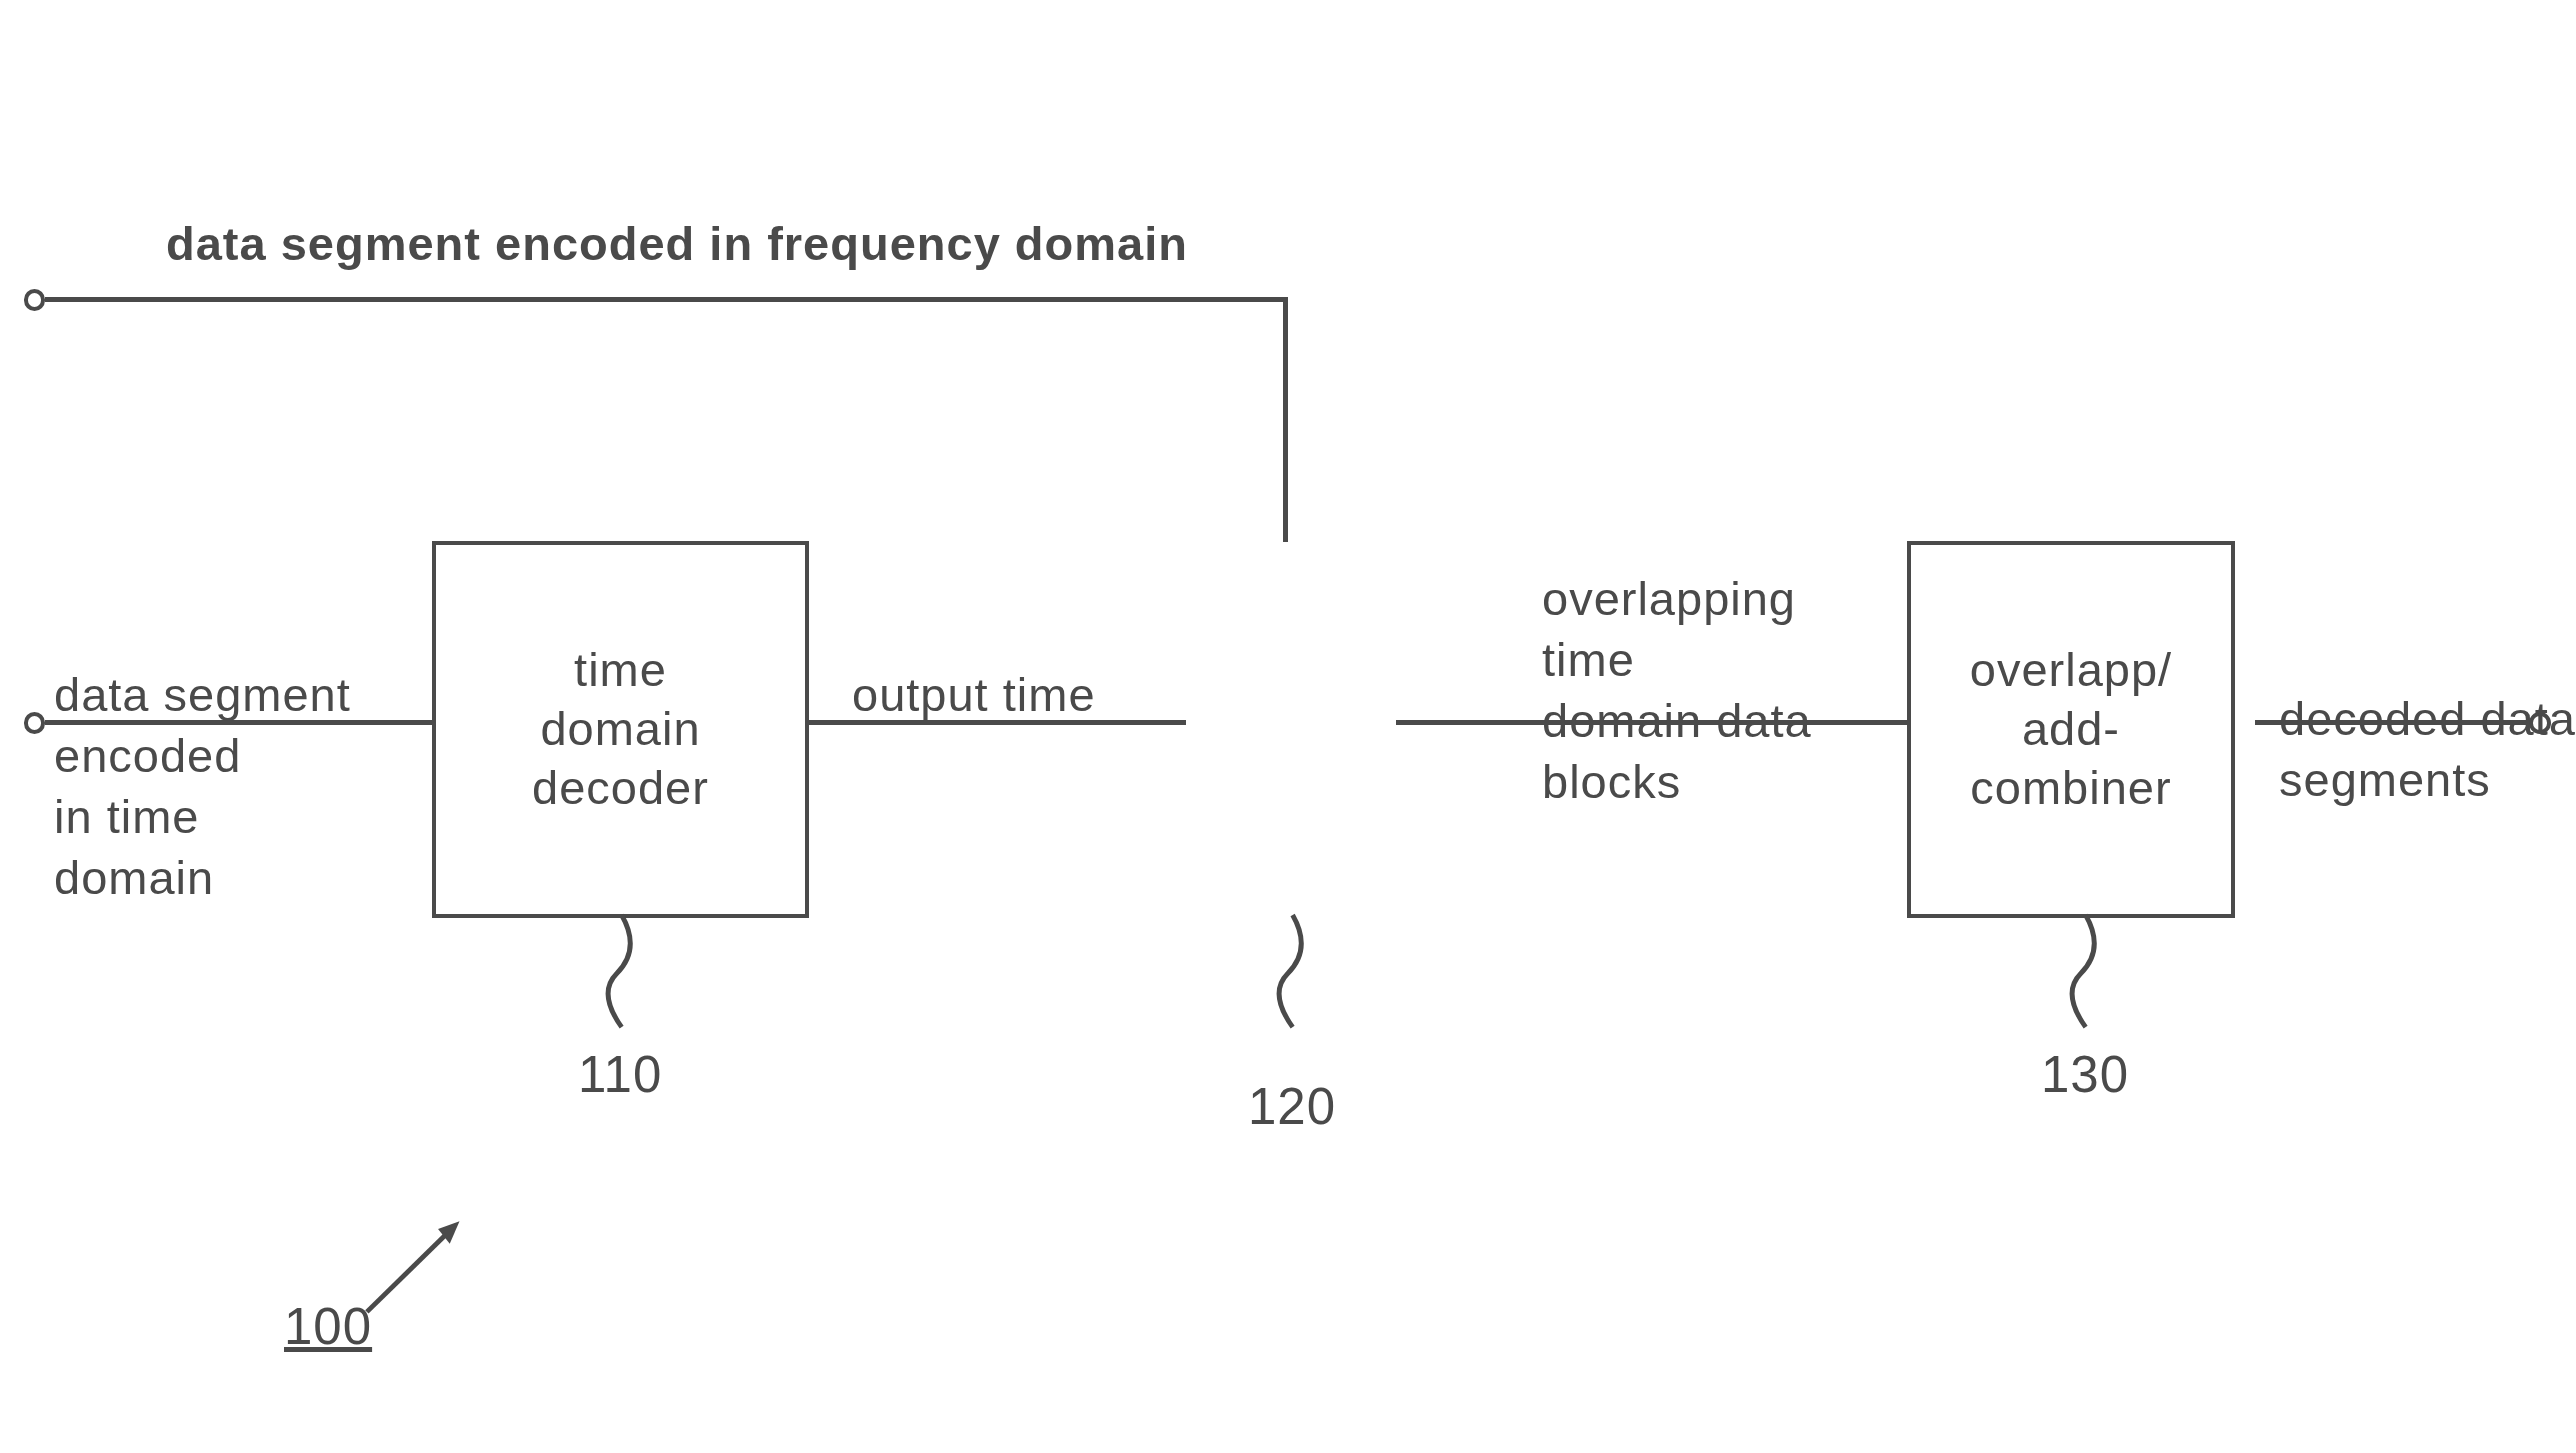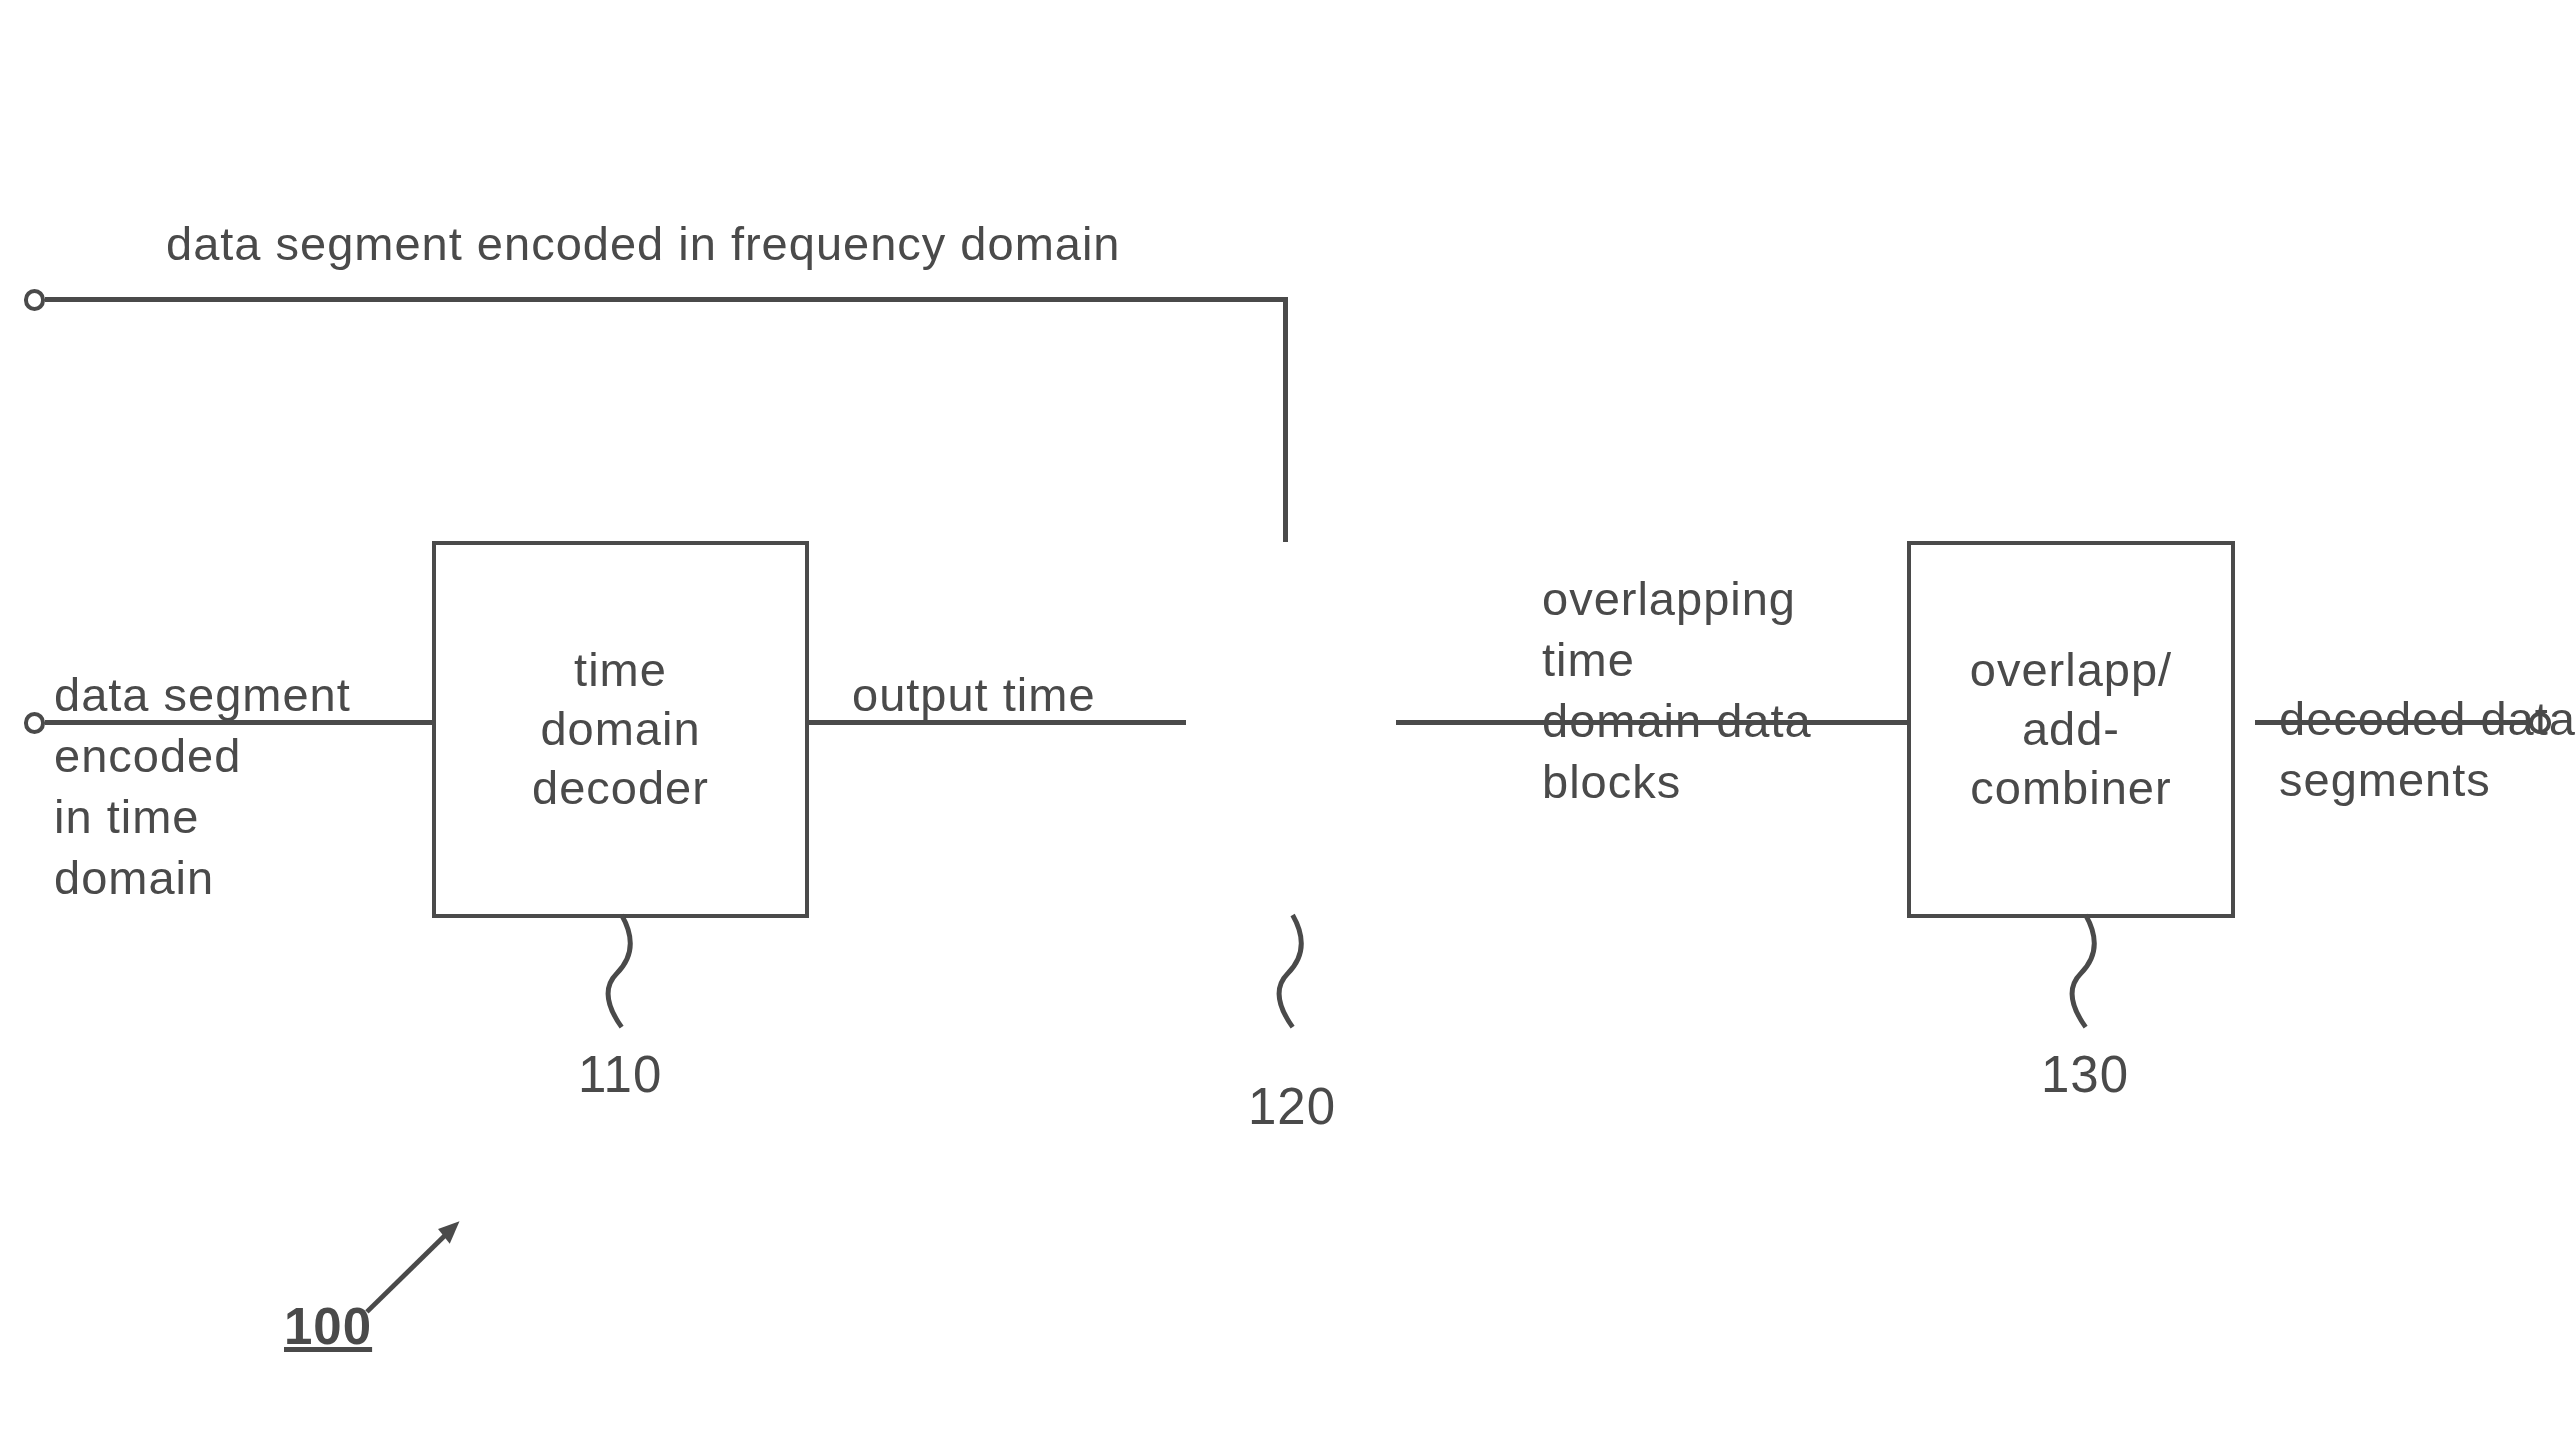--- a/index.html
+++ b/index.html
@@ -28,21 +28,21 @@
     text-align: center;
     line-height: 1.25;
     box-sizing: border-box;
   }
   .label {
     position: absolute;
     text-align: left;
     line-height: 1.3;
     white-space: pre;
   }
-  .label.left { text-align: left; }
+  .label.left { text-align: left; font-weight: bold; }
   .num {
     position: absolute;
     font-size: 51px;
   }
   .underline { text-decoration: underline; }
   .conn {
     position: absolute;
     background: #4a4a4a;
   }
   .dot {
@@ -116,20 +116,20 @@
   <svg class="lead" style="left:2061px; top:915px; width:59px; height:117px;" viewBox="0 0 60 120" width="59" height="117">
     <path d="M 25 0 Q 45 35, 20 60 Q 0 80, 25 115"></path>
   </svg>
   <div class="num" style="left:2041px; top:1045px;">130</div>
 
   <div class="conn" style="left:2255px; top:720px; width:284px; height:4.9px;"></div>
   <div class="dot" style="left:2529px; top:712px;"></div>
   <div class="label" style="left:2267px; top:688px;margin-left:12px;">decoded data
 segments</div>
 
-  <div class="num underline" style="left:284px; top:1297px;font-weight:bold;">100</div>
+  <div class="num underline" style="left:284px; top:1297px;">100</div>
   <svg class="lead" style="left:362px; top:1214px; width:117px; height:108px;" viewBox="0 0 120 110" width="117" height="108">
     <path d="M 5 100 L 95 12"></path>
     <polygon points="100,7 78,15 90,30"></polygon>
   </svg>
 
 </div>
 
 
 </body></html>

